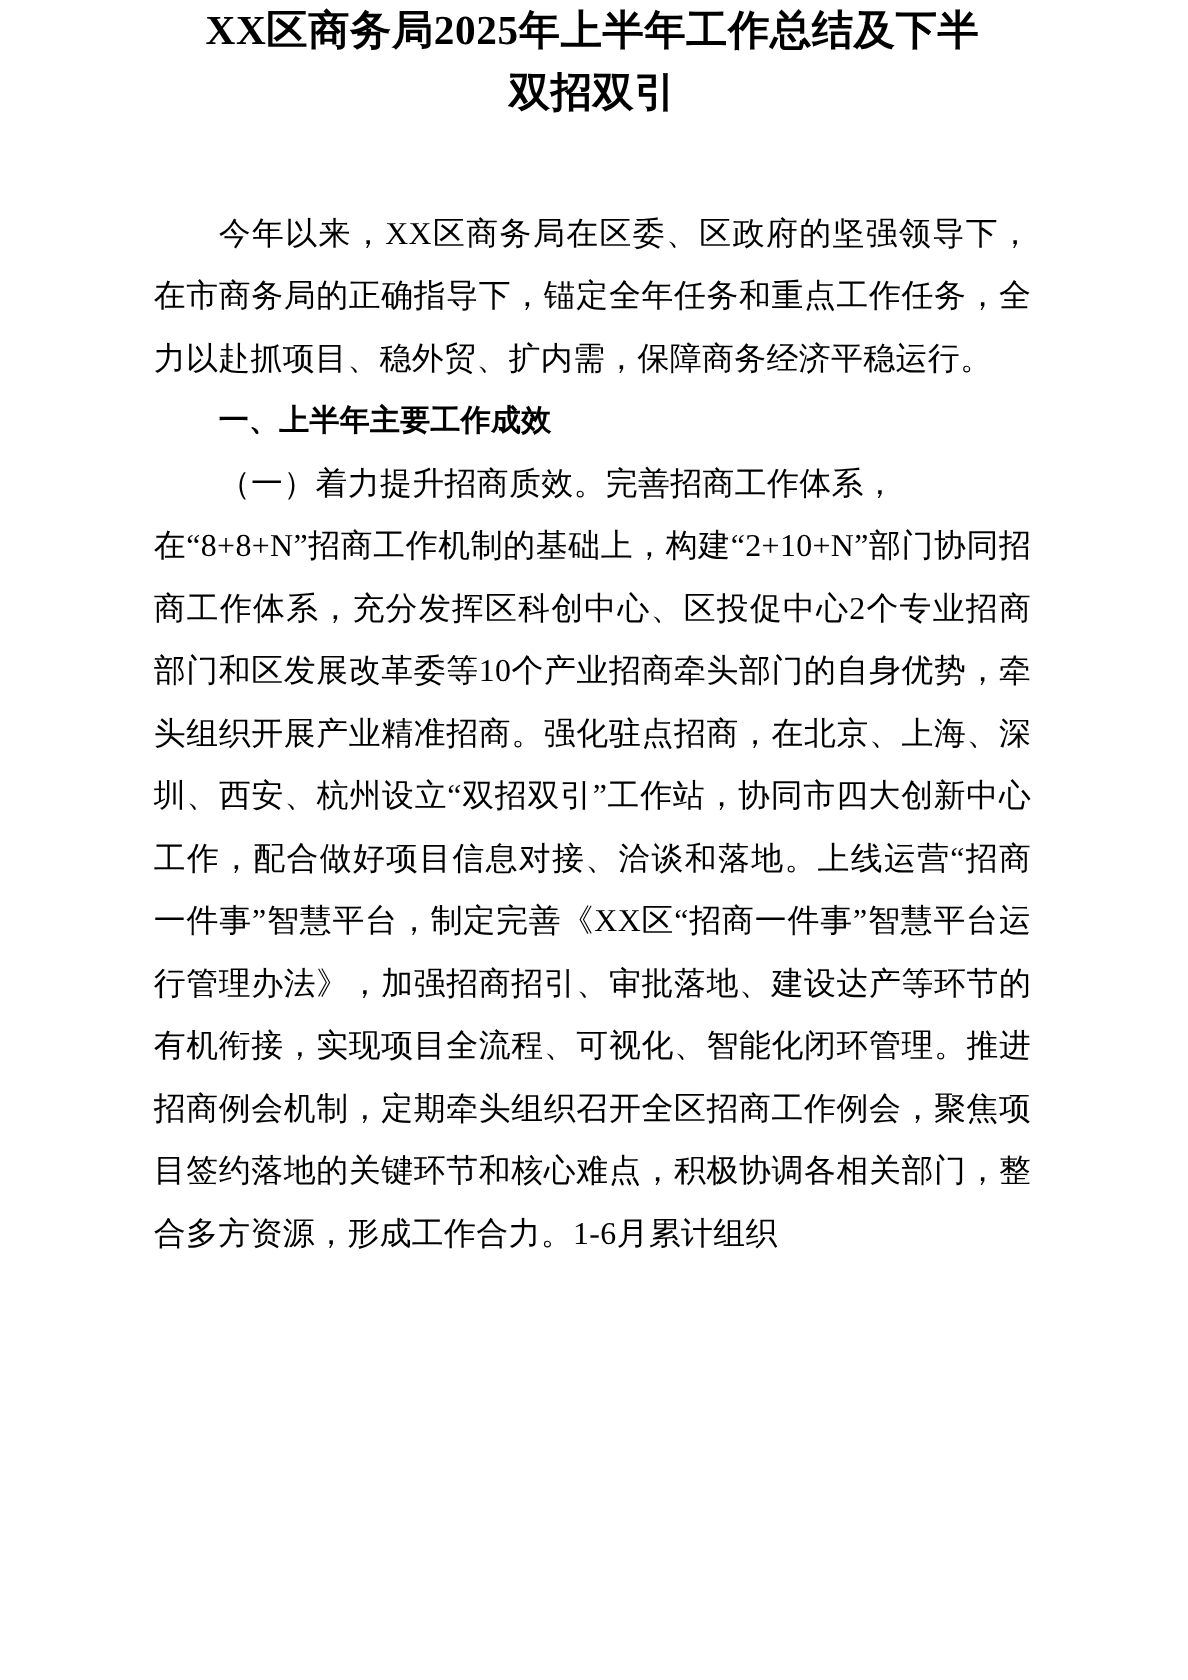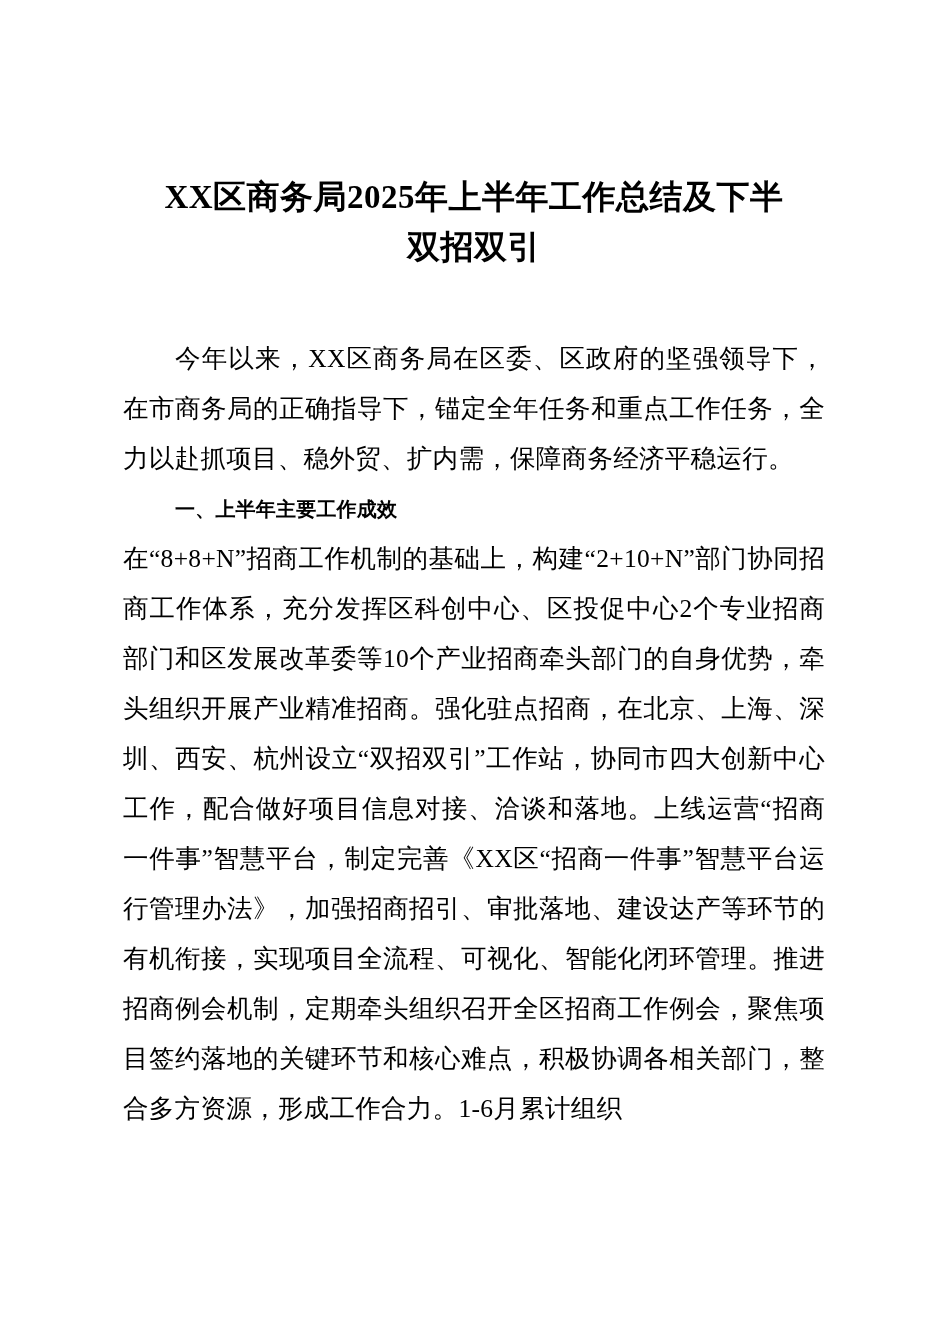--- a/index.html
+++ b/index.html
@@ -30,29 +30,28 @@
 
   
   .doc-title {
     font-family: "Liberation Serif", "DejaVu Serif", serif;
     font-weight: bold;
     font-size: 33px;
     line-height: 50px;
     text-align: center;
     letter-spacing: 0.5px;
     margin: 0;
-    padding-top: 172px;
     color: #000;
   }
 
   
   .section-heading {
     font-family: "Liberation Sans", "DejaVu Sans", sans-serif;
     font-weight: bold;
-    font-size: 20px;
+    font-size: 24px;
     line-height: 50px;
     margin: 0;
     text-indent: 52px;
     letter-spacing: 0.2px;
     color: #000;
   }
 
   
   .body-para {
     font-family: Liberation Serif, serif;
@@ -88,17 +87,17 @@
       <span>双招双引</span>
     </h1>
 
     <div class="gap-lead"></div>
 
     <p class="body-para">今年以来，XX区商务局在区委、区政府的坚强领导下，在市商务局的正确指导下，锚定全年任务和重点工作任务，全力以赴抓项目、稳外贸、扩内需，保障商务经济平稳运行。</p>
 
     <h2 class="section-heading">一、上半年主要工作成效</h2>
 
     <p class="body-para no-indent">
-      <span>在“8+8+N”招商工作机制的基础上，构建“2+10+N”部门协同招商工作体系，充分发挥区科创中心、区投促中心2个专业招商部门和区发展改革委等10个产业招商牵头部门的自身优势，牵头组织开展产业精准招商。强化驻点招商，在北京、上海、深圳、西安、杭州设立“双招双引”工作站，协同市四大创新中心工作，配合做好项目信息对接、洽谈和落地。上线运营“招商一件事”智慧平台，制定完善《XX区“招商一件事”智慧平台运行管理办法》，加强招商招引、审批落地、建设达产等环节的有机衔接，实现项目全流程、可视化、智能化闭环管理。推进招商例会机制，定期牵头组织召开全区招商工作例会，聚焦项目签约落地的关键环节和核心难点，积极协调各相关部门，整合多方资源，形成工作合力。1-6月累计组织</span>
+      <span class="lead-line">（一）着力提升招商质效。完善招商工作体系，</span><span>在“8+8+N”招商工作机制的基础上，构建“2+10+N”部门协同招商工作体系，充分发挥区科创中心、区投促中心2个专业招商部门和区发展改革委等10个产业招商牵头部门的自身优势，牵头组织开展产业精准招商。强化驻点招商，在北京、上海、深圳、西安、杭州设立“双招双引”工作站，协同市四大创新中心工作，配合做好项目信息对接、洽谈和落地。上线运营“招商一件事”智慧平台，制定完善《XX区“招商一件事”智慧平台运行管理办法》，加强招商招引、审批落地、建设达产等环节的有机衔接，实现项目全流程、可视化、智能化闭环管理。推进招商例会机制，定期牵头组织召开全区招商工作例会，聚焦项目签约落地的关键环节和核心难点，积极协调各相关部门，整合多方资源，形成工作合力。1-6月累计组织</span>
     </p>
 
   </div>
 </div>
 
 </body></html>

